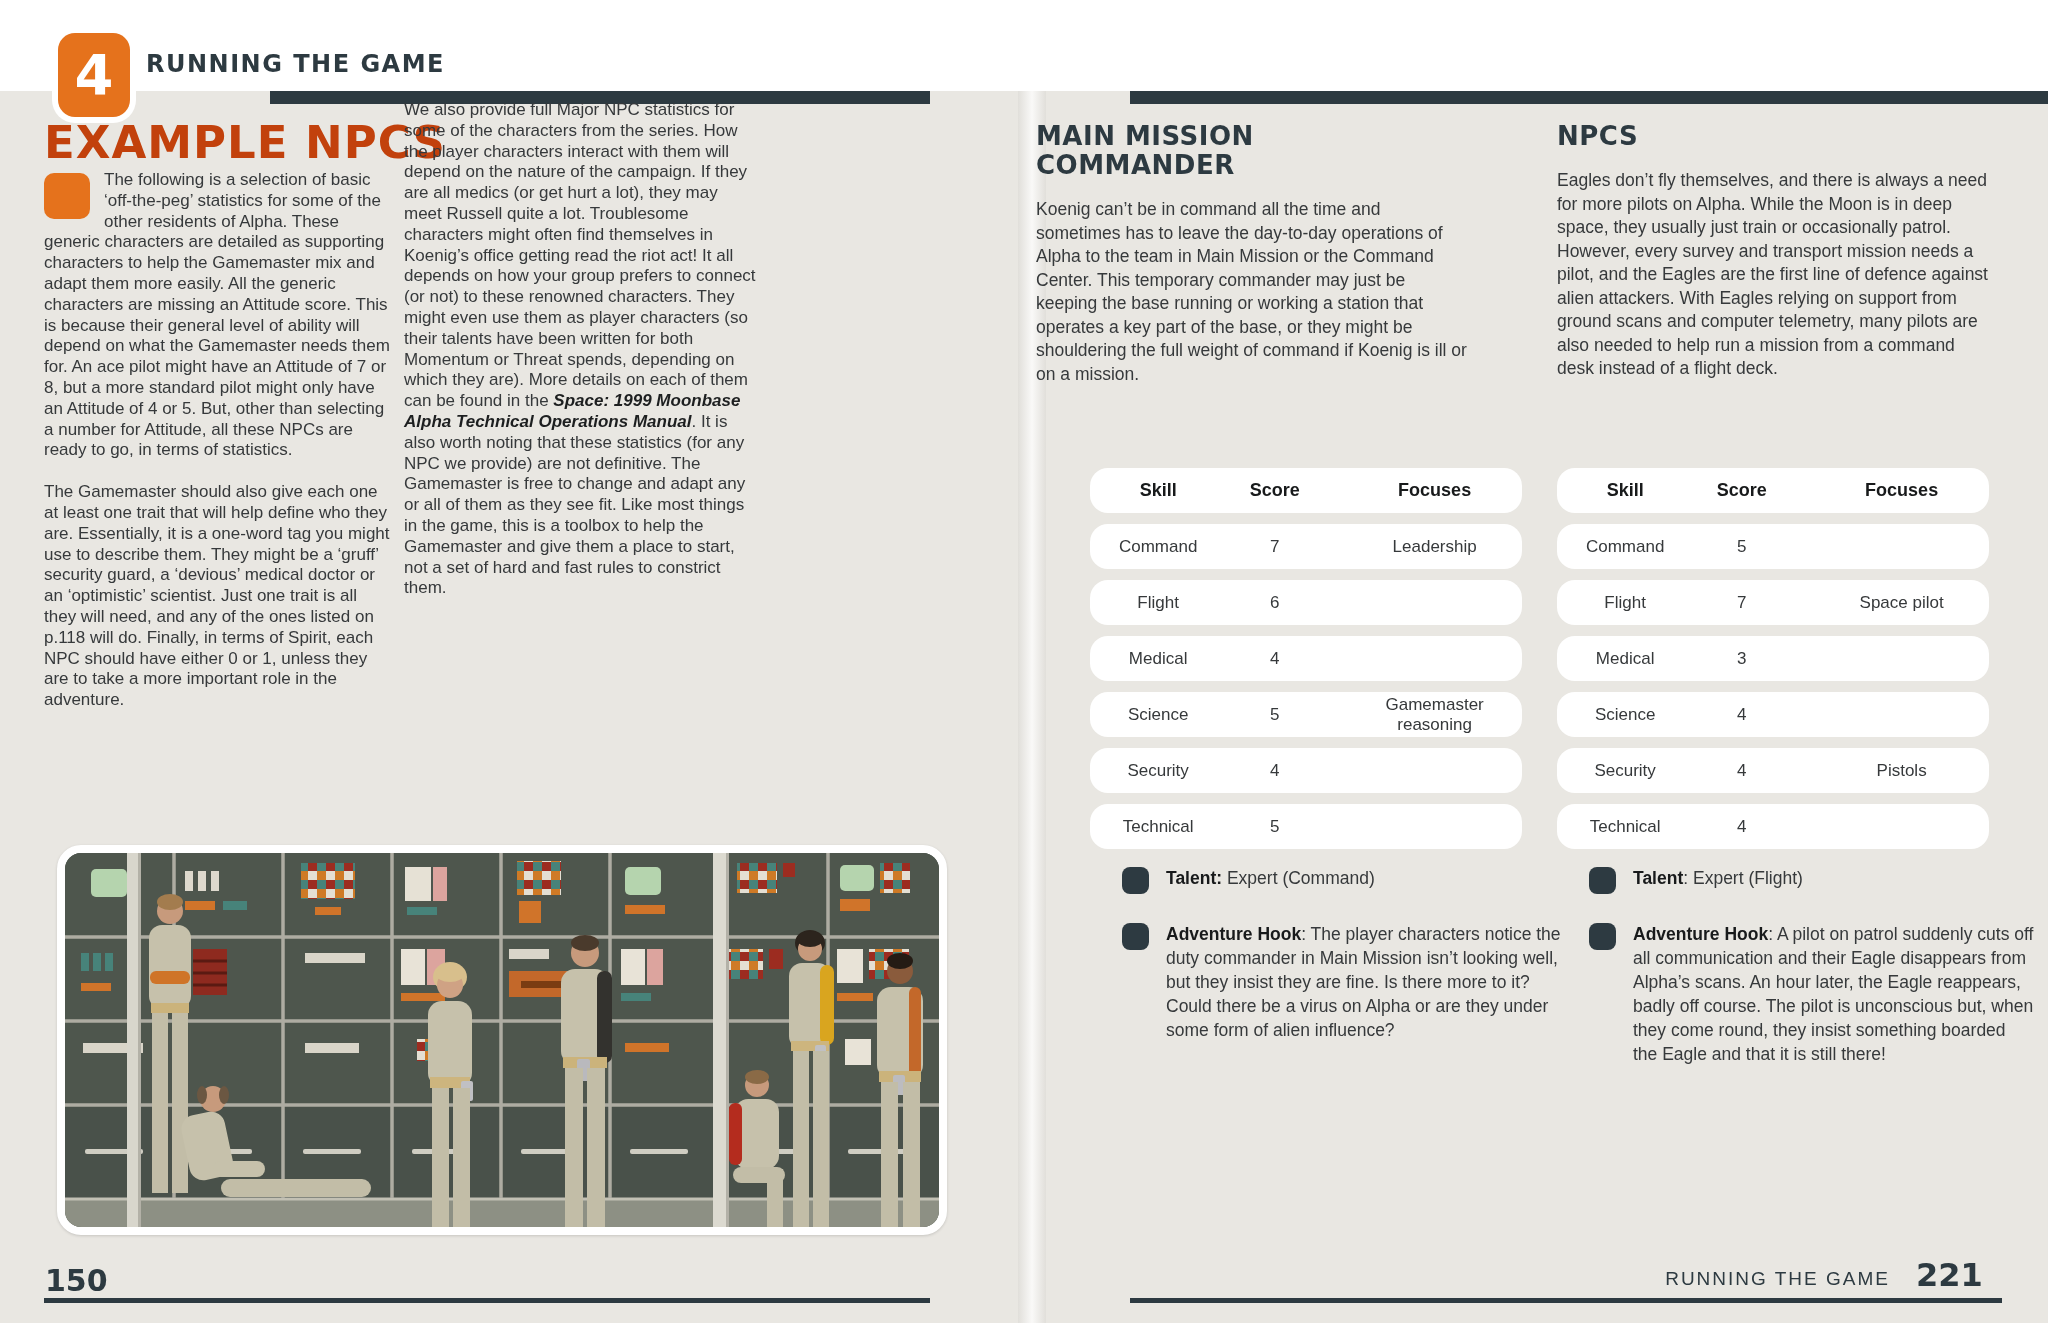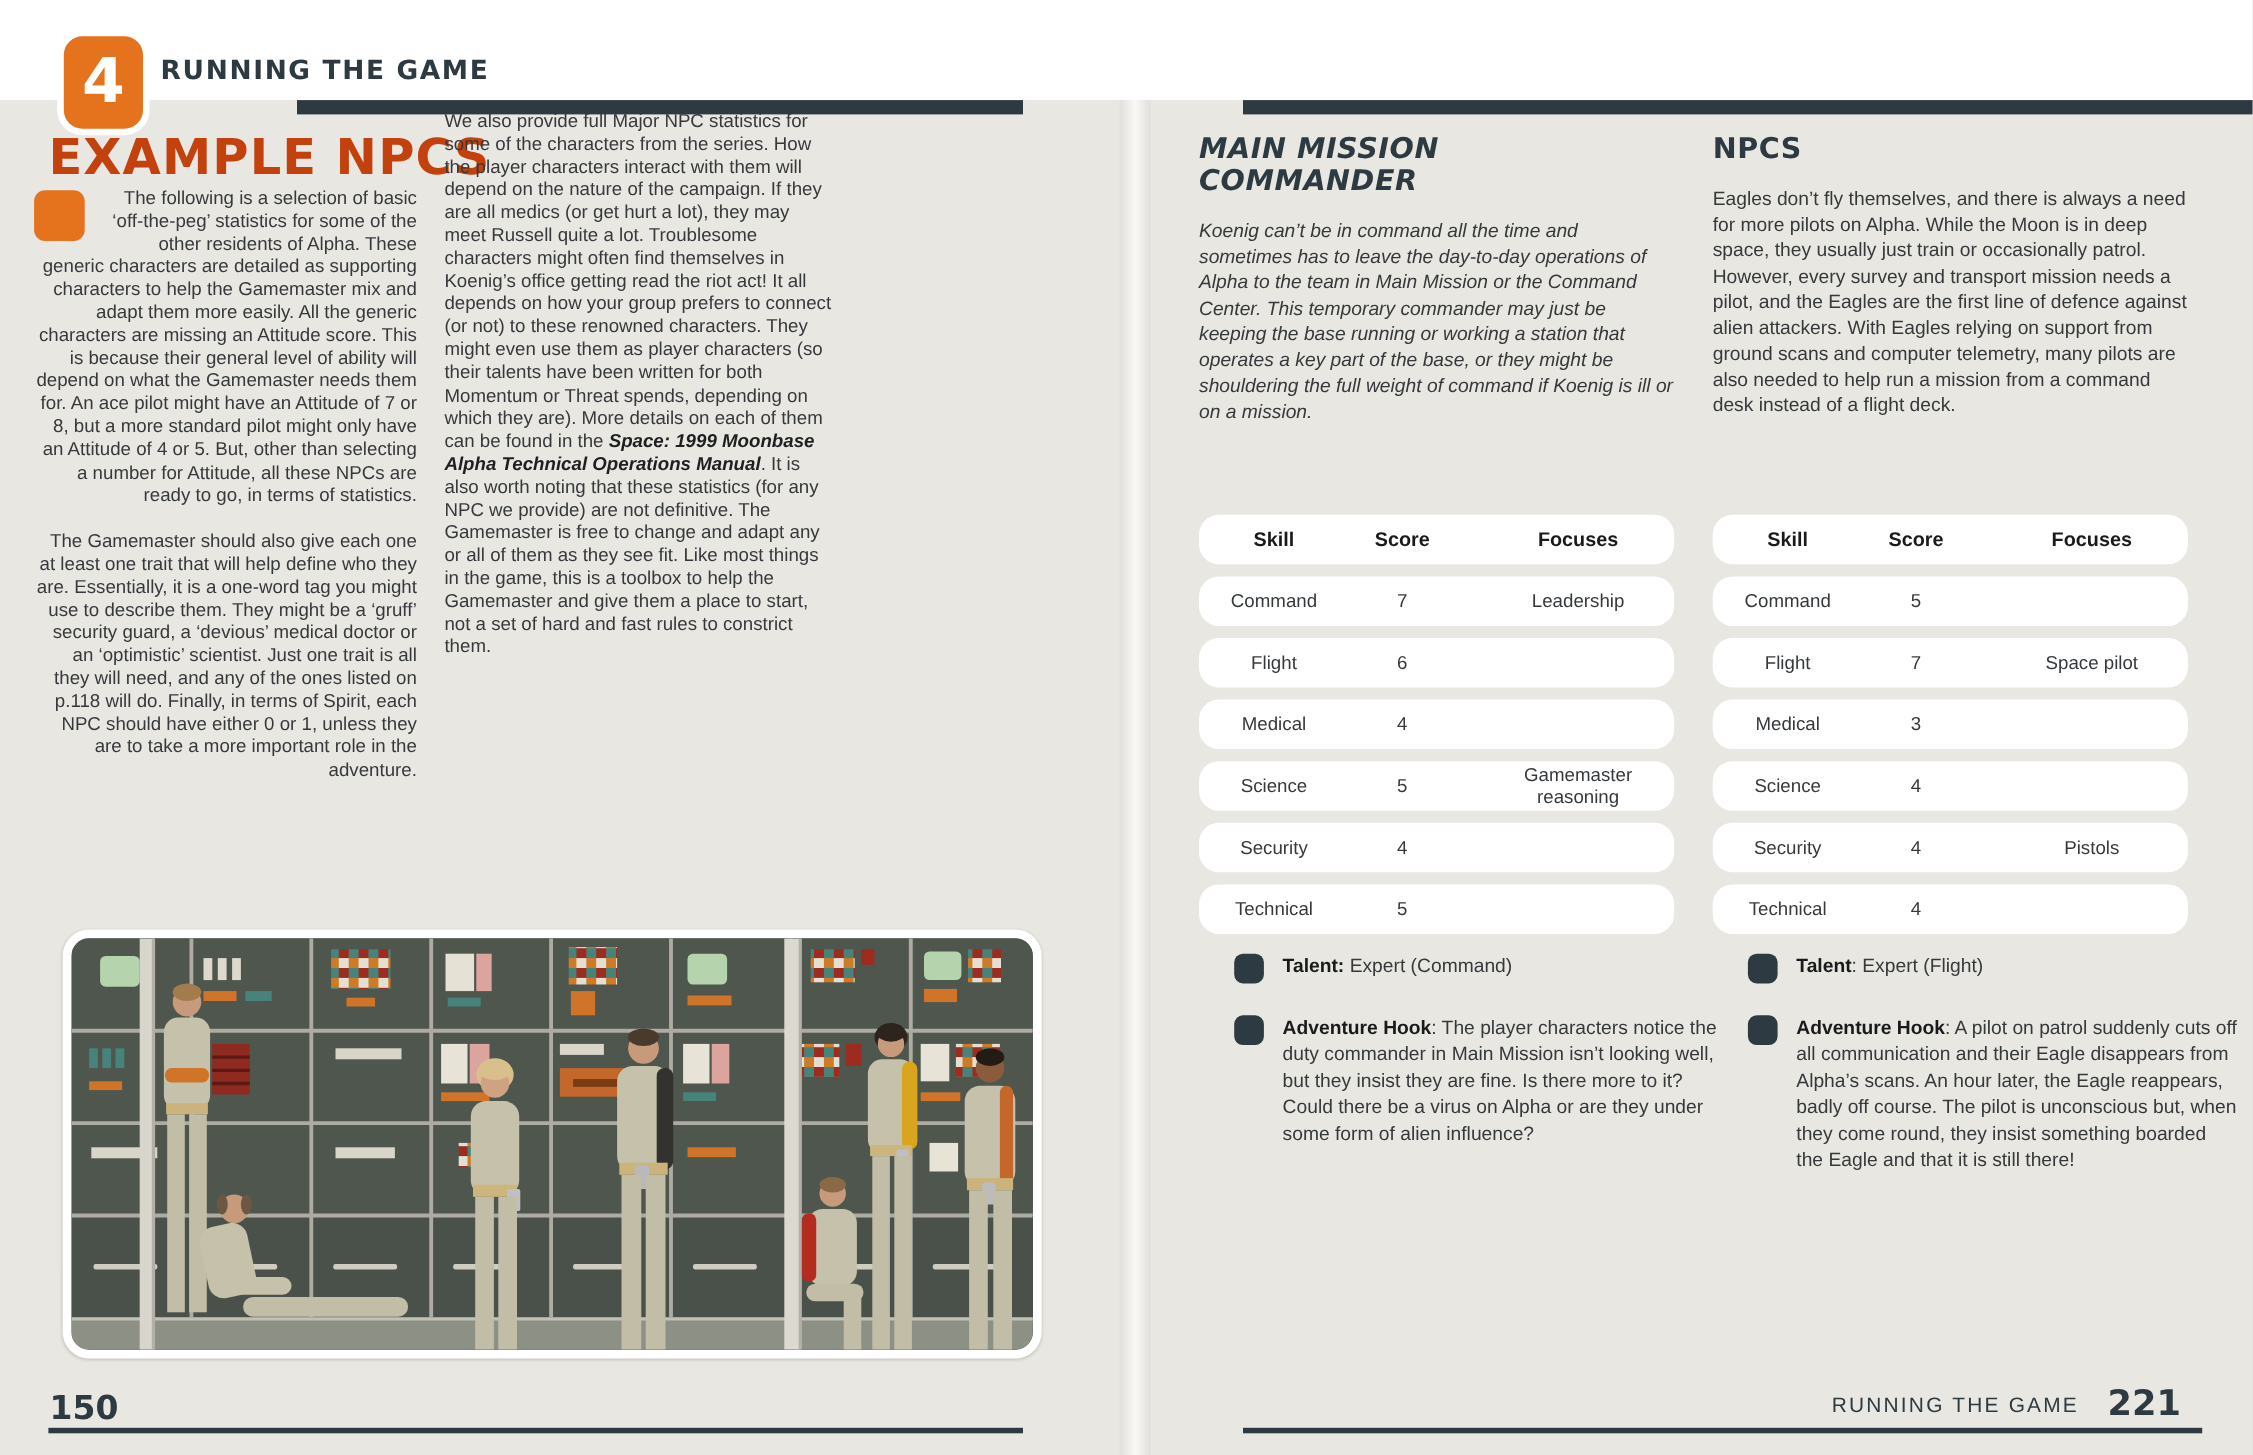--- a/index.html
+++ b/index.html
@@ -14,33 +14,33 @@
           background:linear-gradient(to right,rgba(0,0,0,0.035),rgba(255,255,255,0.75),rgba(0,0,0,0.035));}
   .chapter-icon{position:absolute;left:58px;top:33px;width:72px;height:84px;background:#e5721c;
           border-radius:17px;box-shadow:0 0 0 6px #ffffff;display:flex;align-items:center;justify-content:center;}
   .chapter-icon span{color:#fff;font-family:"DejaVu Sans",sans-serif;font-weight:800;font-size:56px;line-height:1;}
   .chapter-title{position:absolute;left:146px;top:50px;font-family:"DejaVu Sans",sans-serif;
           font-weight:800;font-size:24px;letter-spacing:1.5px;color:#2d3a41;}
   
   .page-title{position:absolute;left:44px;top:116px;font-family:"DejaVu Sans",sans-serif;
           font-weight:800;font-size:45px;letter-spacing:1px;color:#c2410c;}
   .bt{font-size:17px;line-height:20.8px;color:#36393b;}
-  .col1{position:absolute;left:31px;top:170px;width:348px;text-align:right;}
+  .col1{position:absolute;left:44px;top:170px;width:348px;}
   .col1 p{margin:0;}
   .col1 p + p{margin-top:21px;}
   .orange-sq{float:left;width:46px;height:46px;border-radius:10px;background:#e5721c;margin:3px 14px 4px 0;}
   .col2{position:absolute;left:404px;top:100px;width:352px;}
   .col2 p{margin:0;}
   .col2 strong{font-style:italic;color:#1d1f20;}
   
   .photo{position:absolute;left:57px;top:845px;width:874px;height:374px;border:8px solid #ffffff;
          border-radius:24px;background:#4e564d;overflow:hidden;box-shadow:0 1px 3px rgba(0,0,0,0.15);}
   
   .sec{position:absolute;top:122px;width:432px;}
-  .secA{left:1090px;font-style:italic;} .secB{left:1557px;}
+  .secA{left:1036px;} .secB{left:1557px;}
   .sec h2{margin:0 0 18px;font-family:"DejaVu Sans",sans-serif;font-weight:800;font-size:26px;
           letter-spacing:0.5px;line-height:1.12;color:#2d3a41;width:350px;}
   .sec p.intro{margin:0;font-size:17.5px;line-height:23.5px;}
   .skill-table{position:absolute;top:468px;width:432px;}
   .tA{left:1090px;} .tB{left:1557px;}
   .t-row{background:#ffffff;border-radius:18px;height:45px;display:grid;
          grid-template-columns:26% 28% 46%;align-items:center;margin-bottom:11px;}
   .t-row span{text-align:center;font-size:17px;color:#36393b;margin-left:24px;}
   .t-head span{font-weight:700;font-size:18px;color:#181a1b;}
   .bullet-block{position:absolute;width:445px;padding-left:32px;}

